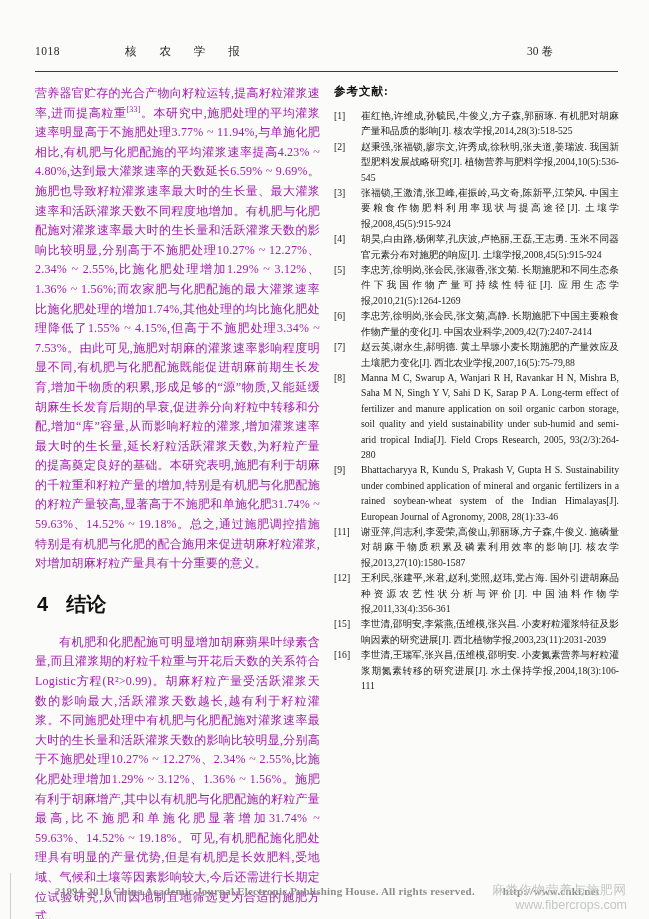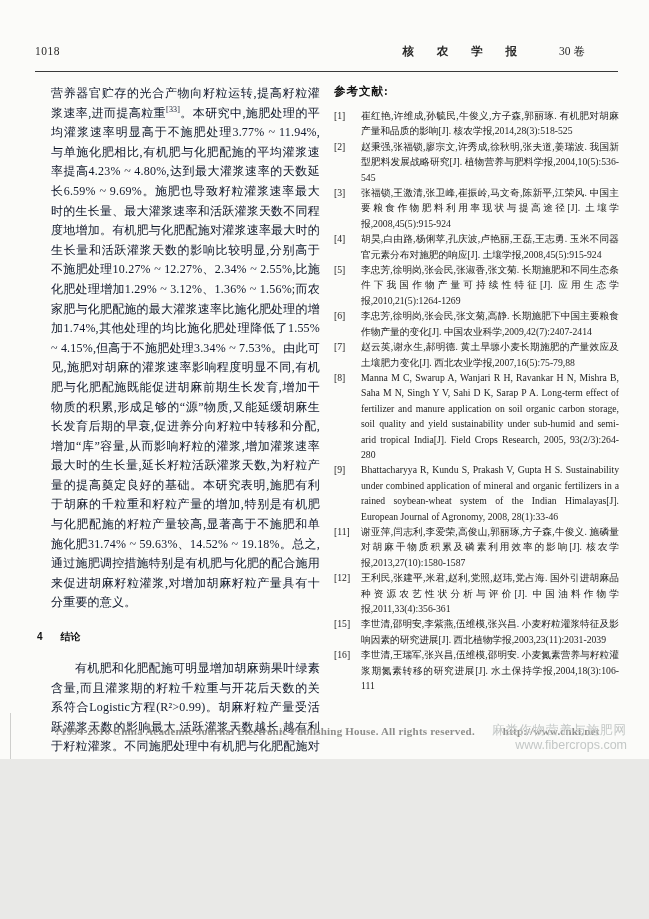--- a/index.html
+++ b/index.html
@@ -1,60 +1,59 @@
 <!DOCTYPE html>
 <html><head>
 <meta charset="utf-8">
 <style>
   * { margin: 0; padding: 0; box-sizing: border-box; }
   html, body { background: #e9e9e7; }
   body { font-family: "Liberation Serif", "DejaVu Serif", serif; }
   .page {
     position: relative;
-    width: 649px; height: 759px;
+    width: 649px; height: 919px;
     margin: 0 auto;
     background: #fbfbf9;
     color: #1c1c1c;
     overflow: hidden;
     box-shadow: 0 0 4px rgba(0,0,0,.25);
     padding-left: 8px;
   }
   
   .running-head {
     position: absolute; top: 44px; left: 35px; right: 32px;
     display: flex; align-items: baseline;
     font-size: 11.5px; color: #2a2a2a;
   }
   .running-head .page-num { width: 90px; letter-spacing: .5px; }
   .running-head .journal {
-    flex: 1; text-align: right; letter-spacing: 10px; font-weight: 700;
+    flex: 1; text-align: left; letter-spacing: 10px; font-weight: 400;
   }
-  .running-head .vol { width: 90px; text-align: center; }
+  .running-head .vol { width: 90px; text-align: left; }
   .head-rule {
     position: absolute; top: 71px; left: 35px; width: 583px;
     border-top: 1.2px solid #3a3a3a;
   }
   
   .col {
     position: absolute; top: 84px;
     width: 285px;
     text-align: justify;
   }
   .col-left  { left: 35px; }
   .col-right { left: 334px; }
   .body-par {
-    font-size: 12px; line-height: 19.6px; color: #0f172a;
+    font-size: 12px; line-height: 19.6px; color: #a21caf;
     letter-spacing: .2px;
-    margin-left: 16px;
   }
   .body-par.indent { text-indent: 2em; }
   sup.citation { font-size: 8px; vertical-align: super; line-height: 0; }
   .section-heading {
     margin: 17px 0 15px 2px;
-    font-size: 10px; font-weight: bold; color: #111;
+    font-size: 20px; font-weight: bold; color: #111;
     font-family: "Liberation Sans", "DejaVu Sans", sans-serif;
   }
   .section-heading .sec-num { margin-right: 18px; }
   
   .ref-heading {
     font-size: 11.5px; font-weight: bold; color: #111; margin-bottom: 9px;
     letter-spacing: 1px;
   }
   .ref-list { list-style: none; }
   .ref-item {

